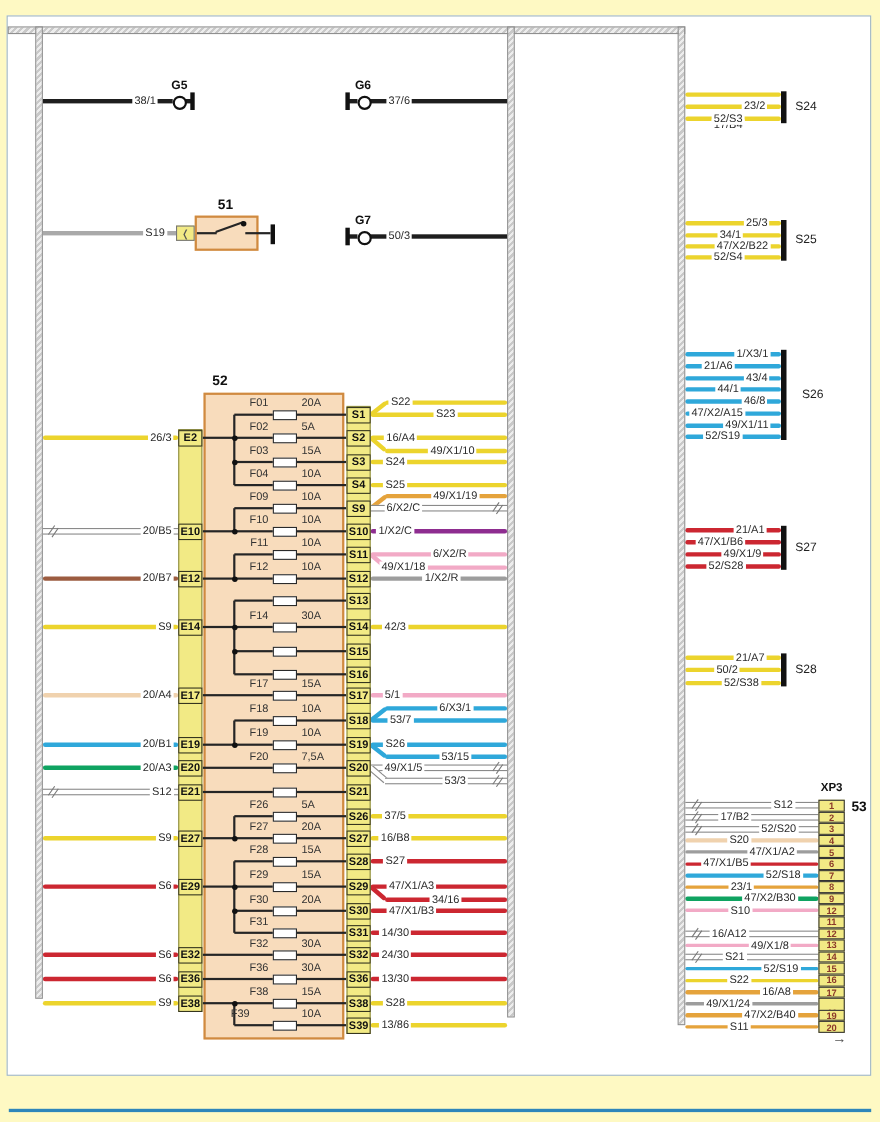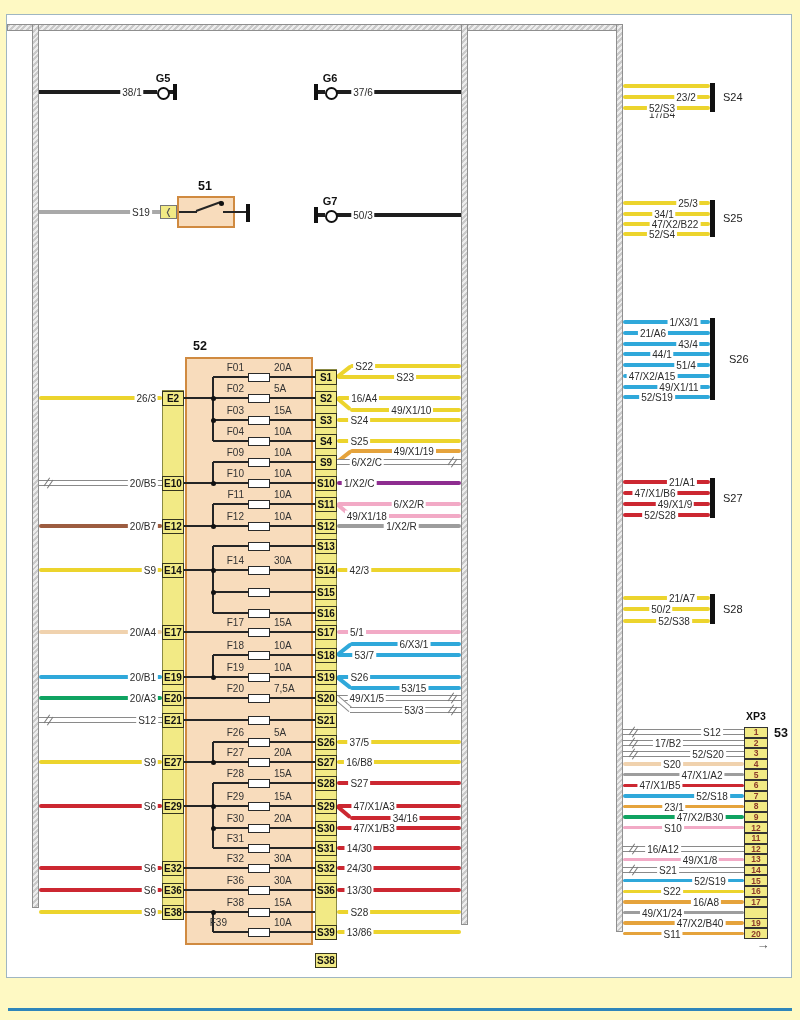--- a/index.html
+++ b/index.html
@@ -305,21 +305,21 @@
       <div class="cell" style="left:315px;top:882.5px;width:22px;height:15px;">S36</div>
       <div class="cell" style="left:162px;top:882.5px;width:22px;height:15px;">E36</div>
       <div class="wire" style="left:39px;top:888.25px;width:123px;height:3.5px;background:#cc2731;border-radius:2px;"></div>
       <div class="lbl r" style="left:158px;top:890px;">S6</div>
       <div class="wire" style="left:337px;top:888.25px;width:124px;height:3.5px;background:#cc2731;border-radius:2px;"></div>
       <div class="lbl" style="left:359.32px;top:890px;">13/30</div>
       <div class="line" style="left:184px;top:911.2px;width:131px;height:1.6px;"></div>
       <div class="fuse" style="left:248px;top:907.5px;"></div>
       <div class="flab" style="left:244px;top:902px;">F38</div>
       <div class="alab" style="left:274px;top:902px;">15A</div>
-      <div class="cell" style="left:315px;top:904.5px;width:22px;height:15px;margin-top:48px;">S38</div>
+      <div class="cell" style="left:315px;top:904.5px;width:22px;height:15px;">S38</div>
       <div class="cell" style="left:162px;top:904.5px;width:22px;height:15px;">E38</div>
       <div class="wire" style="left:39px;top:910.25px;width:123px;height:3.5px;background:#ecd42d;border-radius:2px;"></div>
       <div class="lbl r" style="left:158px;top:912px;">S9</div>
       <div class="wire" style="left:337px;top:910.25px;width:124px;height:3.5px;background:#ecd42d;border-radius:2px;"></div>
       <div class="lbl" style="left:359.32px;top:912px;">S28</div>
       <div class="line" style="left:213px;top:931.2px;width:102px;height:1.6px;"></div>
       <div class="fuse" style="left:248px;top:927.5px;"></div>
       <div class="flab" style="left:227px;top:922px;">F39</div>
       <div class="alab" style="left:274px;top:922px;">10A</div>
       <div class="cell" style="left:315px;top:924.5px;width:22px;height:15px;">S39</div>
@@ -366,21 +366,21 @@
       <div class="splname" style="left:729px;top:359px;">S26</div>
       <div class="wire" style="left:623px;top:320.25px;width:87px;height:3.5px;background:#2fa8da;border-radius:2px;"></div>
       <div class="lbl" style="left:684px;top:322px;">1/X3/1</div>
       <div class="wire" style="left:623px;top:331.25px;width:87px;height:3.5px;background:#2fa8da;border-radius:2px;"></div>
       <div class="lbl" style="left:653px;top:333px;">21/A6</div>
       <div class="wire" style="left:623px;top:342.25px;width:87px;height:3.5px;background:#2fa8da;border-radius:2px;"></div>
       <div class="lbl" style="left:688px;top:344px;">43/4</div>
       <div class="wire" style="left:623px;top:352.25px;width:87px;height:3.5px;background:#2fa8da;border-radius:2px;"></div>
       <div class="lbl" style="left:662px;top:354px;">44/1</div>
       <div class="wire" style="left:623px;top:363.25px;width:87px;height:3.5px;background:#2fa8da;border-radius:2px;"></div>
-      <div class="lbl" style="left:686px;top:365px;">51/4</div>
+      <div class="lbl" style="left:686px;top:365px;">46/8</div>
       <div class="wire" style="left:623px;top:374.25px;width:87px;height:3.5px;background:#2fa8da;border-radius:2px;"></div>
       <div class="lbl" style="left:652px;top:376px;">47/X2/A15</div>
       <div class="wire" style="left:623px;top:385.25px;width:87px;height:3.5px;background:#2fa8da;border-radius:2px;"></div>
       <div class="lbl" style="left:679px;top:387px;">49/X1/11</div>
       <div class="wire" style="left:623px;top:395.25px;width:87px;height:3.5px;background:#2fa8da;border-radius:2px;"></div>
       <div class="lbl" style="left:657px;top:397px;">52/S19</div>
       <div class="abs" style="left:710px;top:478px;width:4.5px;height:40px;background:#111;z-index:3;"></div>
       <div class="splname" style="left:723px;top:498px;">S27</div>
       <div class="wire" style="left:623px;top:480.25px;width:87px;height:3.5px;background:#cc2731;border-radius:2px;"></div>
       <div class="lbl" style="left:682px;top:482px;">21/A1</div>

